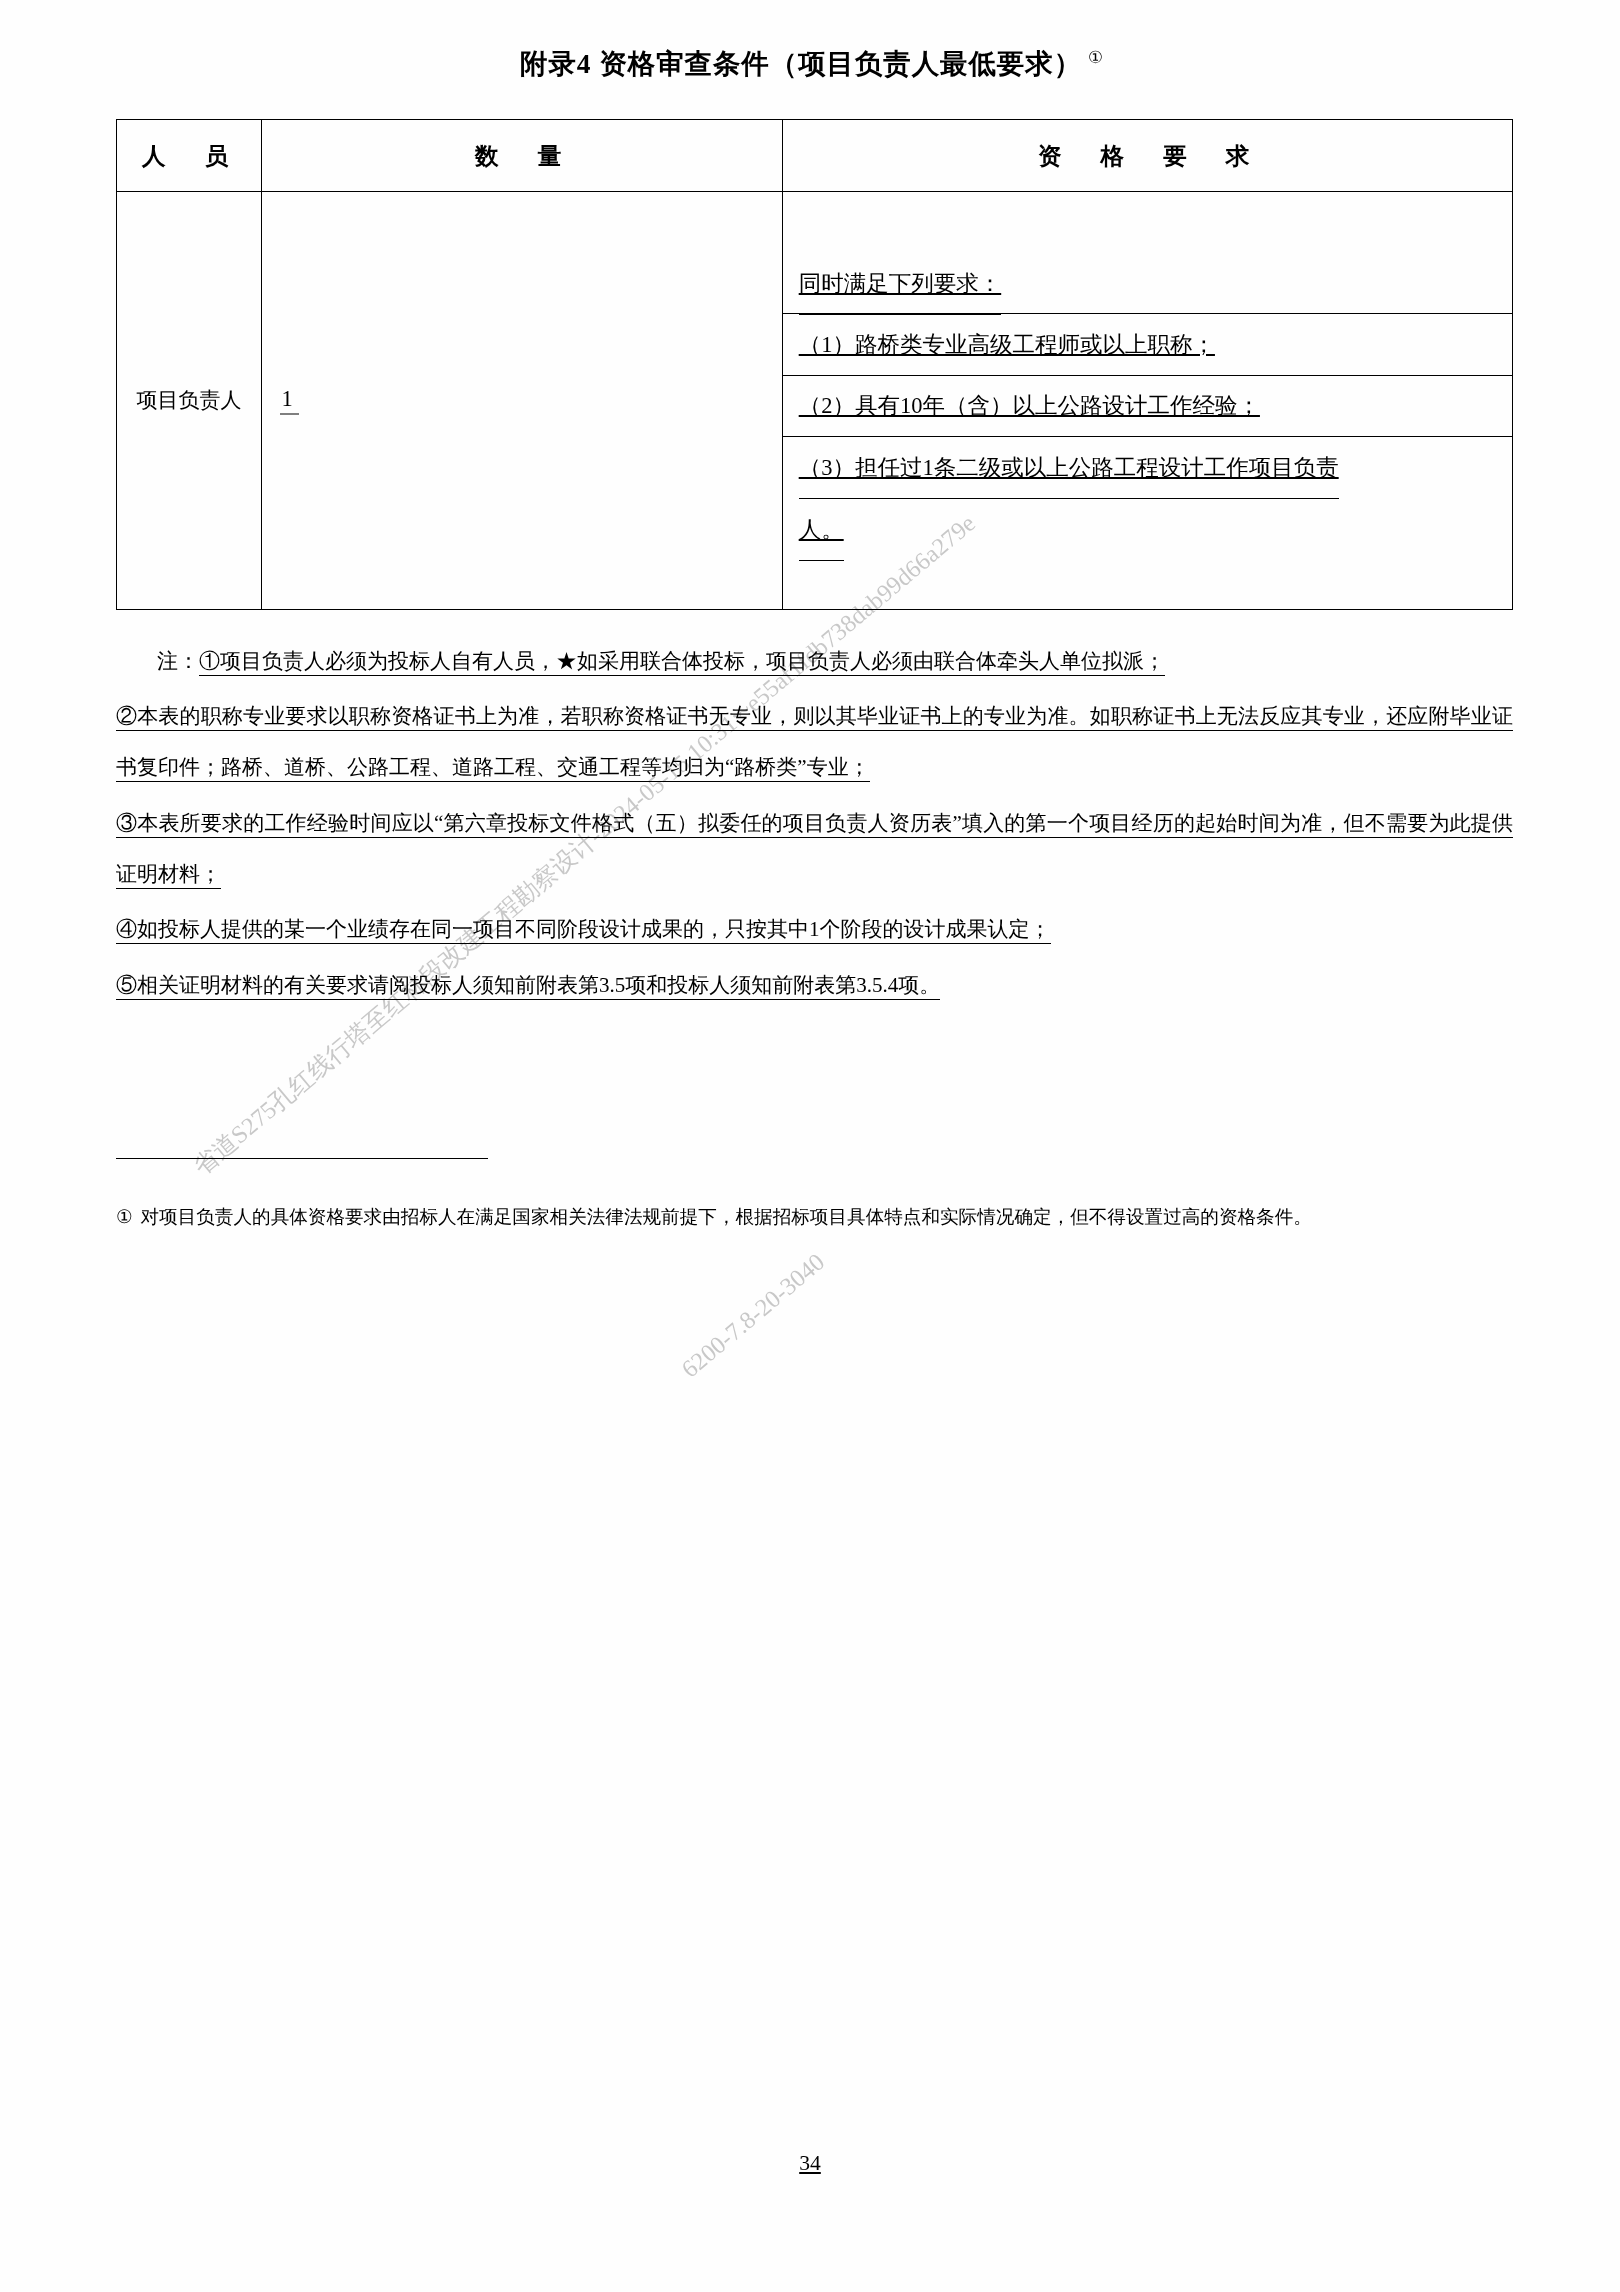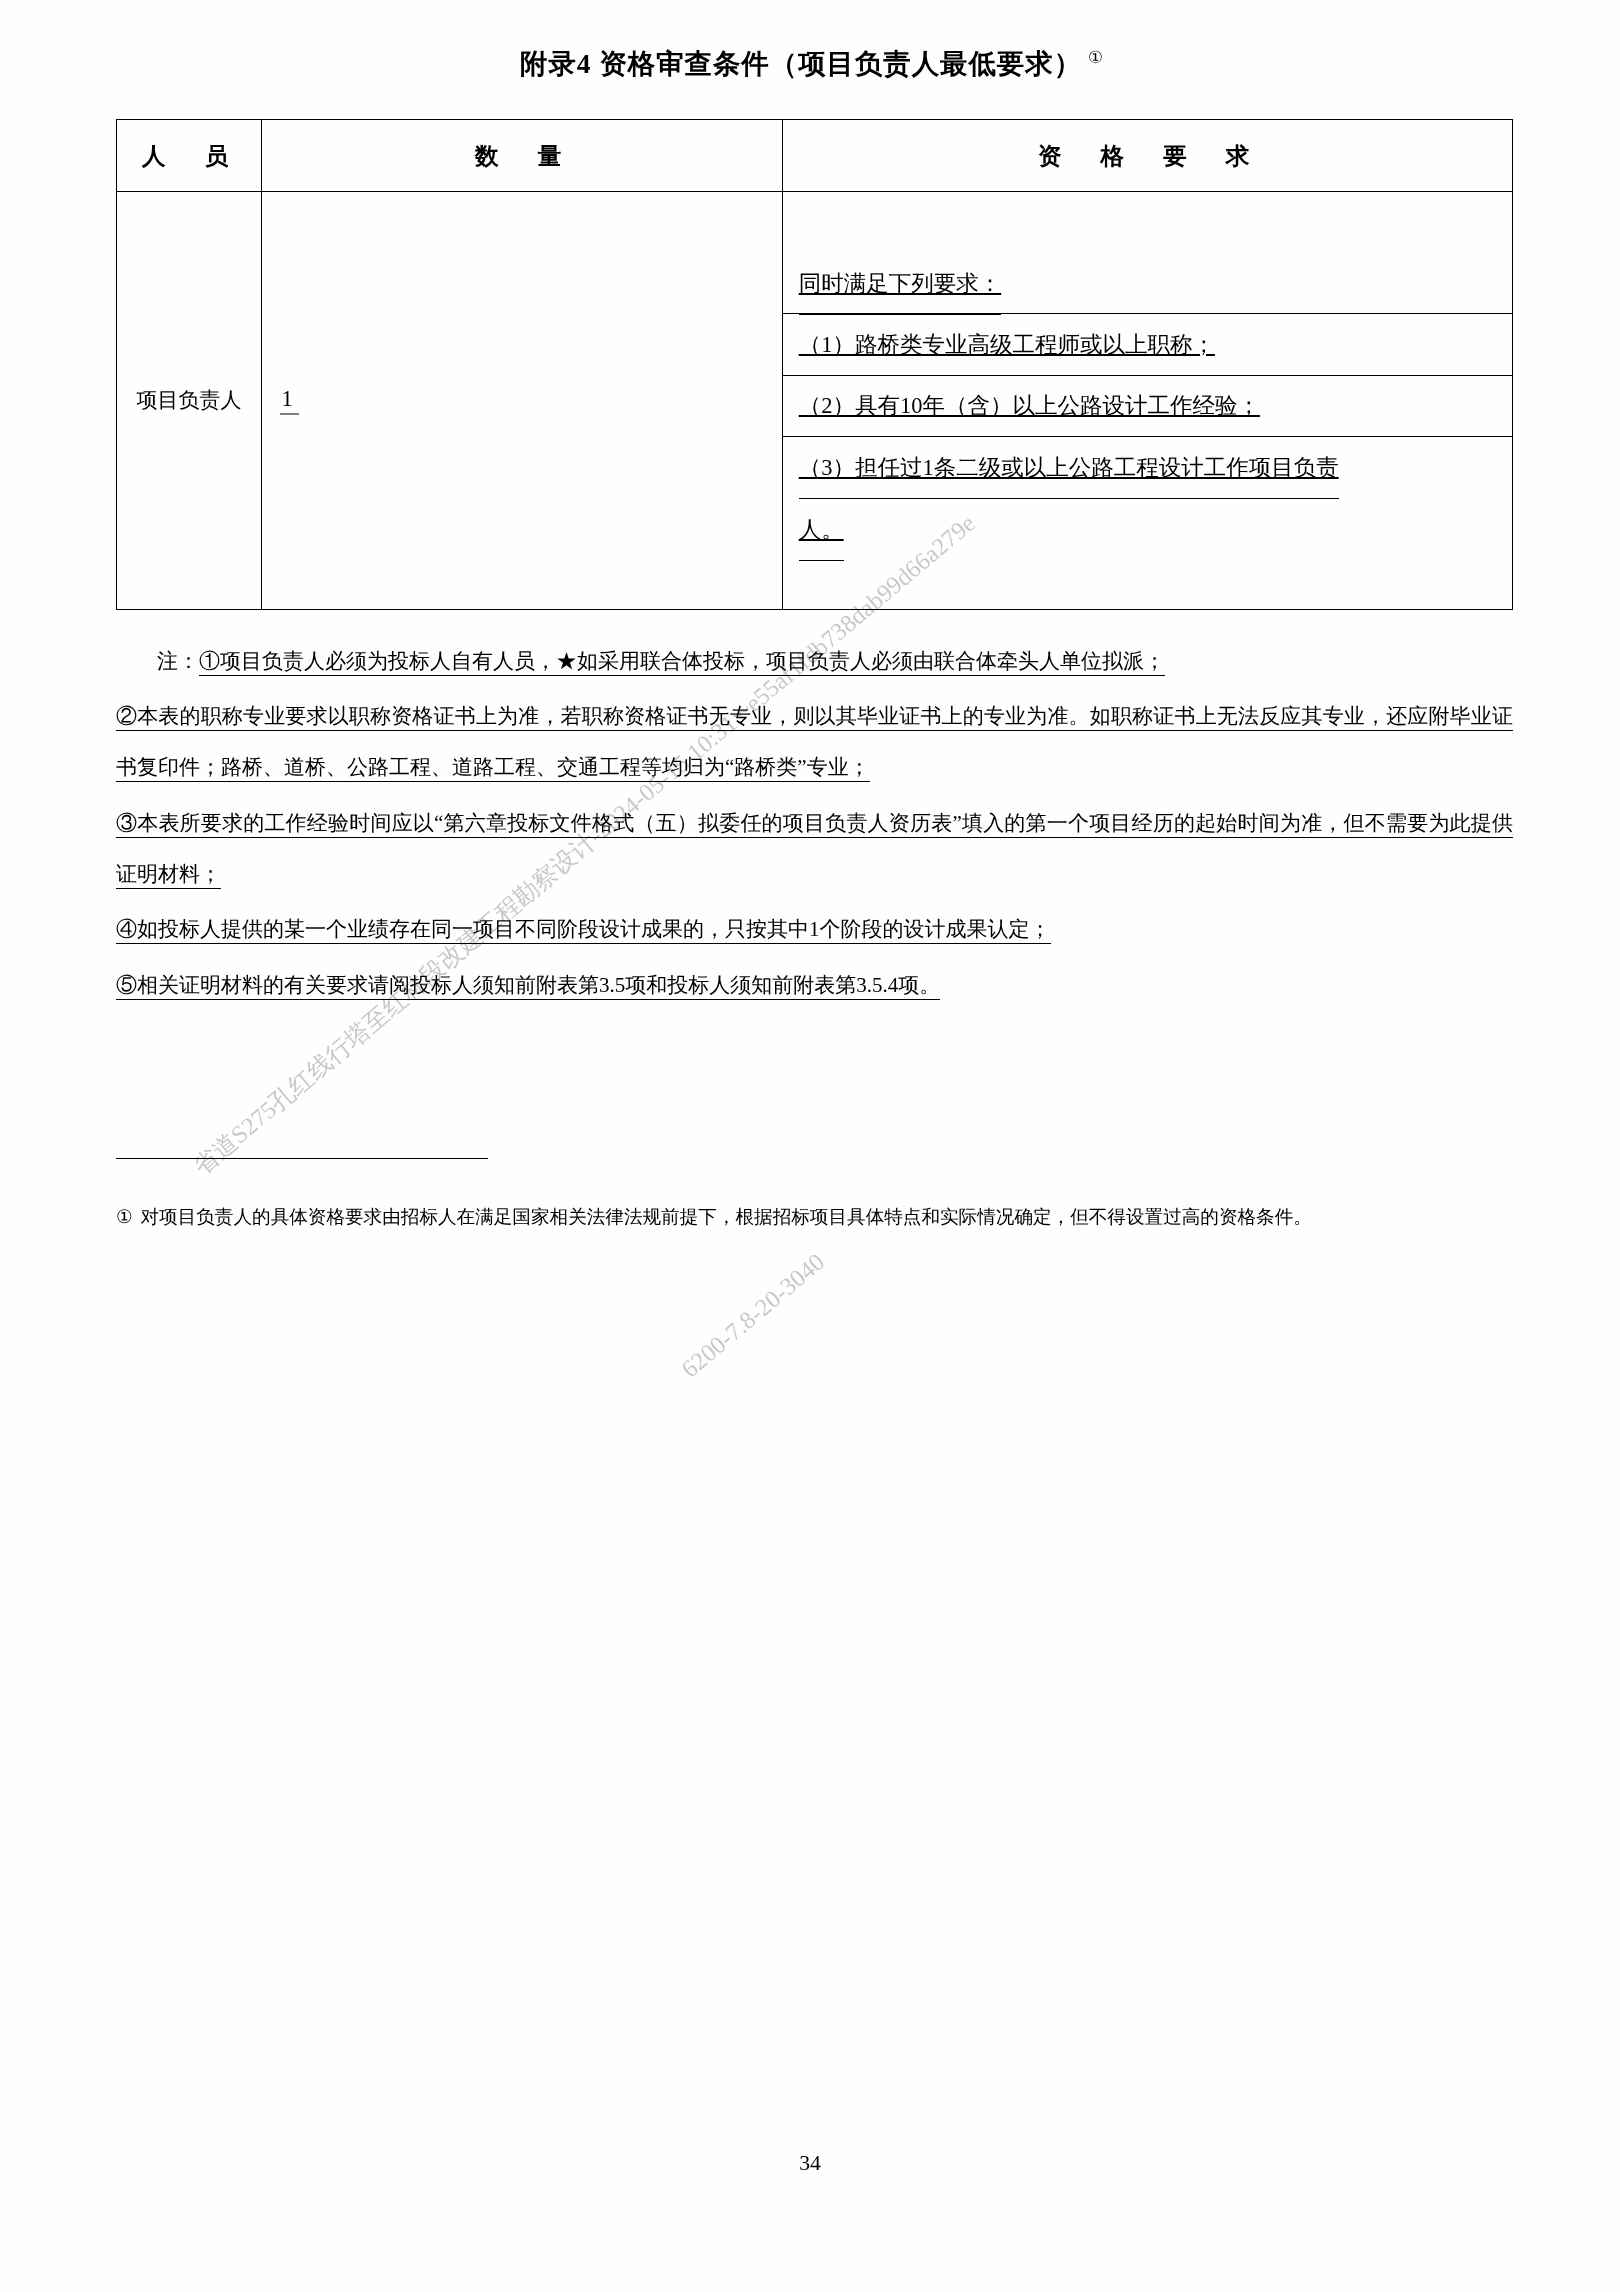--- a/index.html
+++ b/index.html
@@ -155,20 +155,21 @@
   }
 
   
   .page-num {
     position: absolute;
     left: 0;
     right: 0;
     top: 2151px;
     text-align: center;
     font-size: 21.6px;
+    text-decoration: underline;
   }
 
   
   .wm {
     position: absolute;
     color: rgba(120,120,120,0.40);
     font-size: 24.5px;
     white-space: nowrap;
     font-family: "Liberation Serif", serif;
     pointer-events: none;

